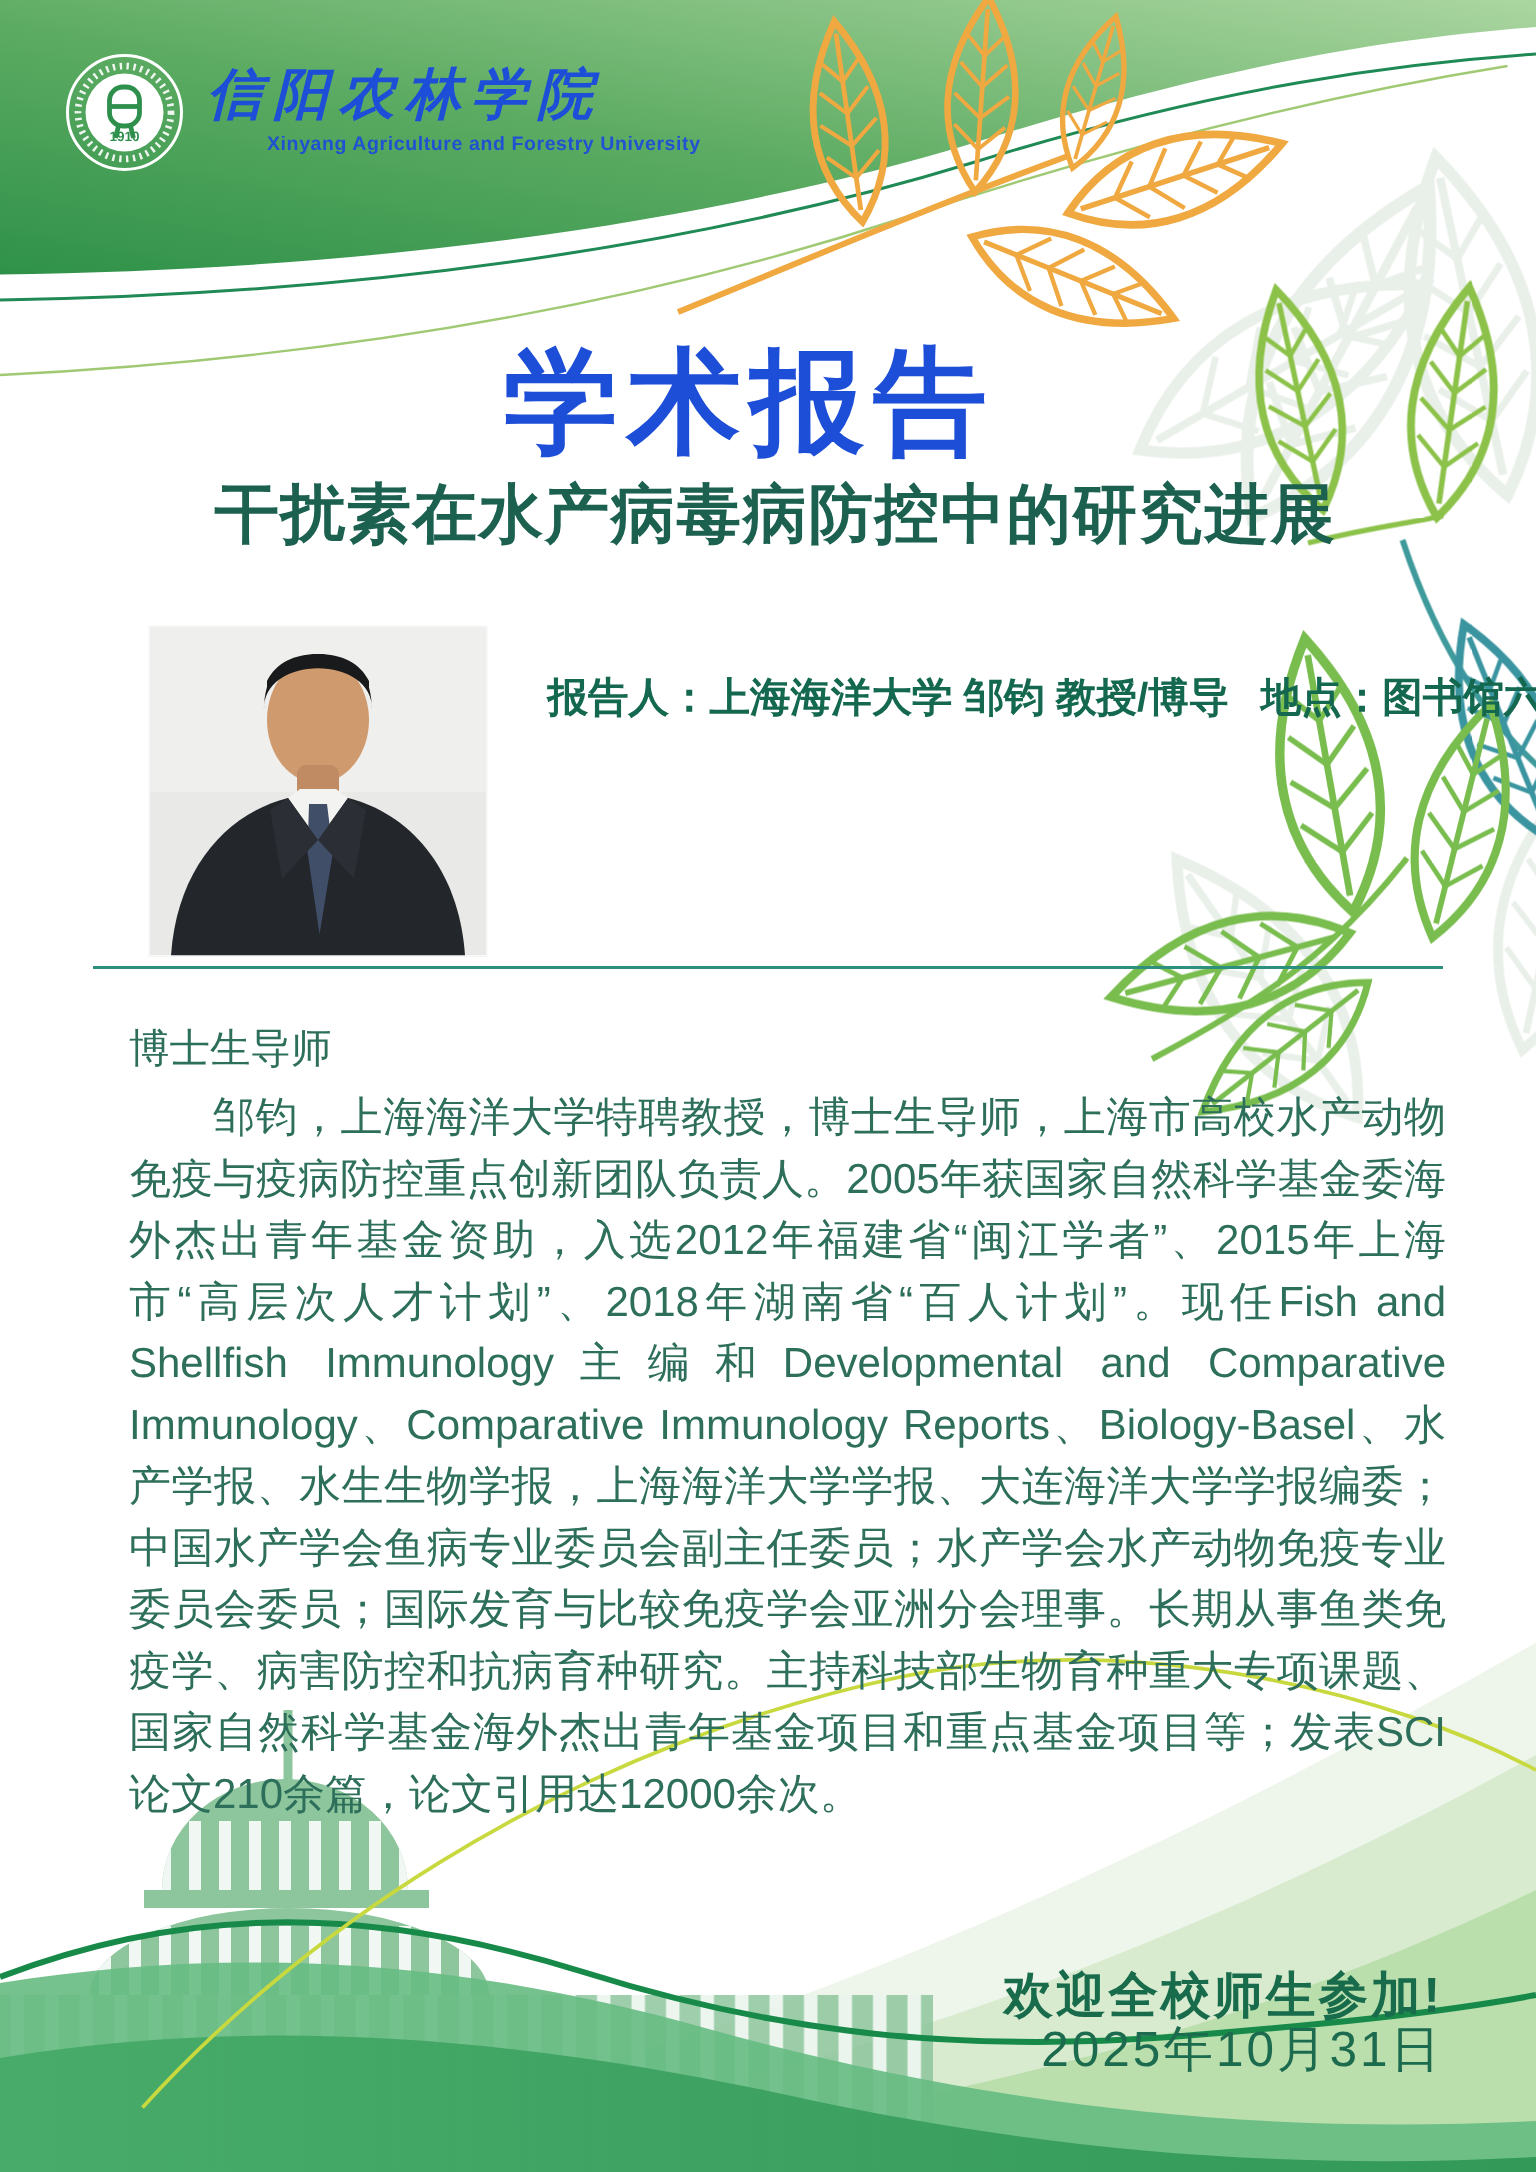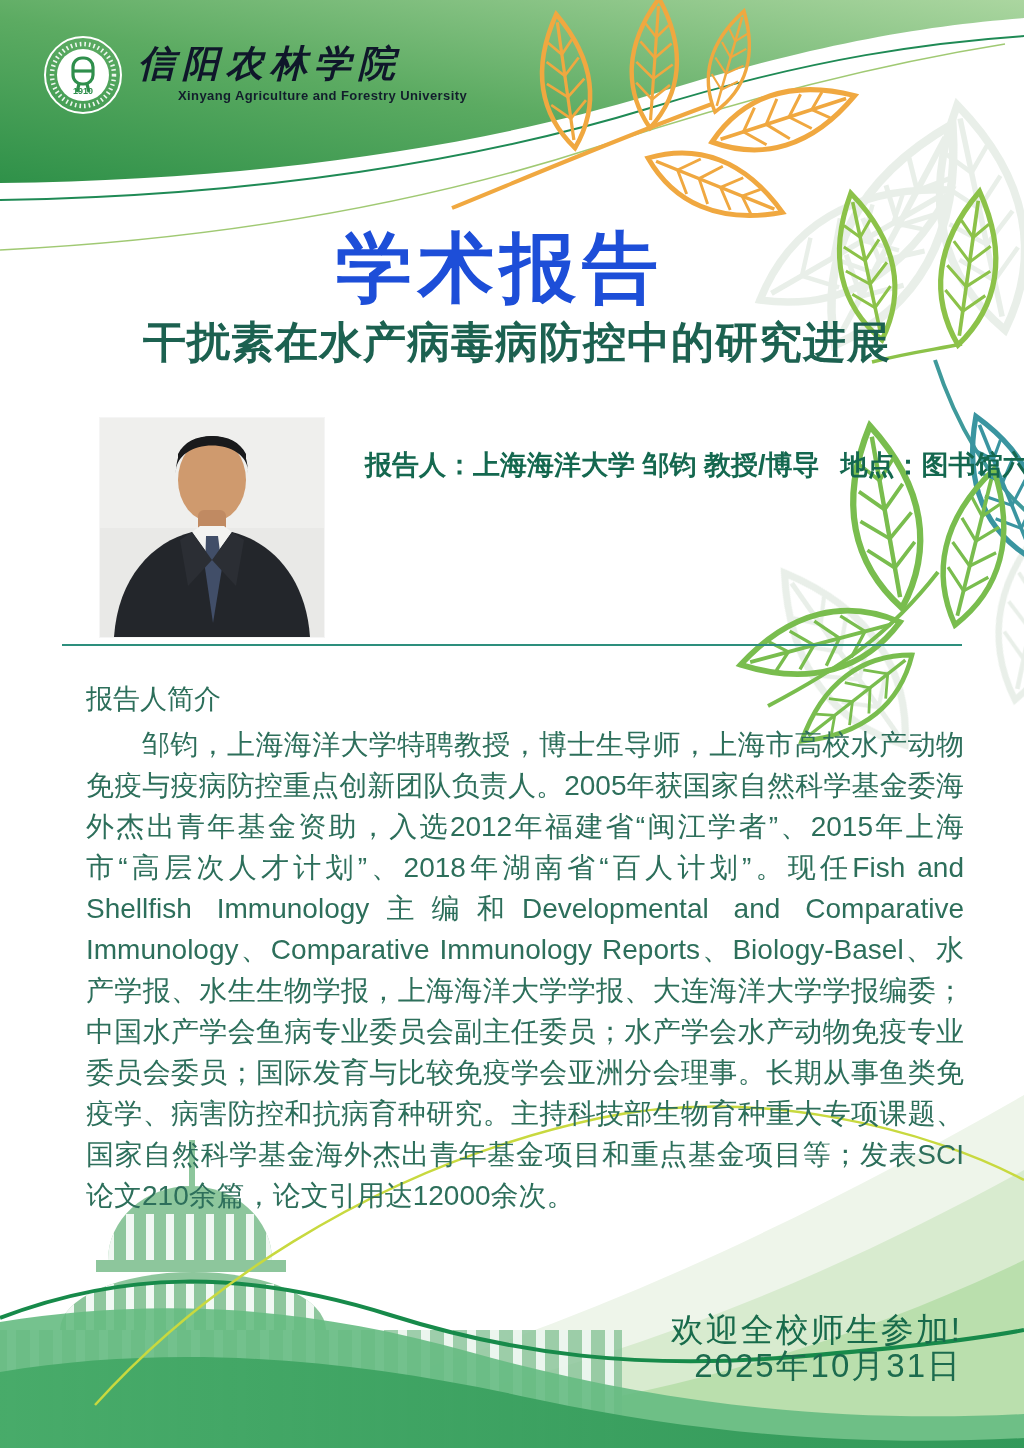--- a/index.html
+++ b/index.html
@@ -6,21 +6,21 @@
   .poster{
     position:relative;width:1024px;height:1448px;overflow:hidden;background:#ffffff;
     font-family:"Liberation Sans","DejaVu Sans",sans-serif;
   }
   svg{display:block;}
   .bg-art{position:absolute;left:0;top:0;width:1024px;height:1448px;}
 
   
   .logo-block{position:absolute;left:42px;top:34px;display:flex;align-items:flex-start;z-index:3;}
   .logo-seal{width:82px;height:82px;flex:0 0 auto;}
-  .logo-names{margin-left:14px;margin-top:10px;color:#0f172a;}
+  .logo-names{margin-left:14px;margin-top:10px;color:#1d4ed8;}
   .uni-cn{font-size:37px;font-weight:bold;letter-spacing:7px;line-height:40px;
           font-family:"Liberation Serif","DejaVu Serif",serif;font-style:italic;}
   .uni-en{font-size:13px;letter-spacing:0.4px;margin-top:4px;font-weight:bold;opacity:.95;margin-left:40px;}
 
   
   .main-title{position:absolute;left:0;top:218px;width:1000px;text-align:center;
     font-size:76px;font-weight:900;color:#1d4ed8;letter-spacing:6px;z-index:2;}
   .sub-title{position:absolute;left:0;top:314px;width:1034px;text-align:center;
     font-size:43px;font-weight:bold;color:#1c6150;letter-spacing:1px;z-index:2;}
 
@@ -34,21 +34,21 @@
 
   .separator{position:absolute;left:62px;top:644px;width:900px;height:2px;background:#2d8f7d;z-index:2;}
 
   
   .bio{position:absolute;left:86px;top:682px;width:878px;z-index:2;color:#2d6f5b;}
   .bio-heading{font-size:27px;line-height:34px;margin:0 0 8px 0;font-weight:normal;}
   .bio-text{font-size:28px;line-height:41px;margin:0;text-align:justify;text-indent:2em;font-weight:normal;}
 
   
   .footer-welcome{position:absolute;right:62px;top:1308px;font-size:33px;color:#186b4b;
-    font-weight:normal;letter-spacing:2px;z-index:3;text-align:right;}
+    font-weight:bold;letter-spacing:2px;z-index:3;text-align:right;}
   .footer-date{position:absolute;right:62px;top:1344px;font-size:33px;color:#1c6b4e;
     font-weight:normal;letter-spacing:2px;z-index:3;}
 </style>
 </head>
 <body>
 
 <div class="poster">
 
   <svg class="bg-art" viewBox="0 0 1024 1448">
     <defs>
@@ -185,20 +185,20 @@
   </svg>
 
   <div class="event-info">
     <div class="event-row"><span>报告人：</span><span>上海海洋大学 邹钧 教授/博导</span></div>
     <div class="event-row"><span>地点：</span><span>图书馆六楼学术报告厅</span></div>
   </div>
 
   <div class="separator"></div>
 
   <div class="bio">
-    <p class="bio-heading">报告人简介</p>
+    <p class="bio-heading">博士生导师</p>
     <p class="bio-text">邹钧，上海海洋大学特聘教授，博士生导师，上海市高校水产动物免疫与疫病防控重点创新团队负责人。2005年获国家自然科学基金委海外杰出青年基金资助，入选2012年福建省“闽江学者”、2015年上海市“高层次人才计划”、2018年湖南省“百人计划”。现任Fish and Shellfish Immunology主编和Developmental and Comparative Immunology、Comparative Immunology Reports、Biology-Basel、水产学报、水生生物学报，上海海洋大学学报、大连海洋大学学报编委；中国水产学会鱼病专业委员会副主任委员；水产学会水产动物免疫专业委员会委员；国际发育与比较免疫学会亚洲分会理事。长期从事鱼类免疫学、病害防控和抗病育种研究。主持科技部生物育种重大专项课题、国家自然科学基金海外杰出青年基金项目和重点基金项目等；发表SCI论文210余篇，论文引用达12000余次。</p>
   </div>
 
   <div class="footer-welcome">欢迎全校师生参加!</div>
   <div class="footer-date">2025年10月31日</div>
 
 </div>
 
 </body></html>

